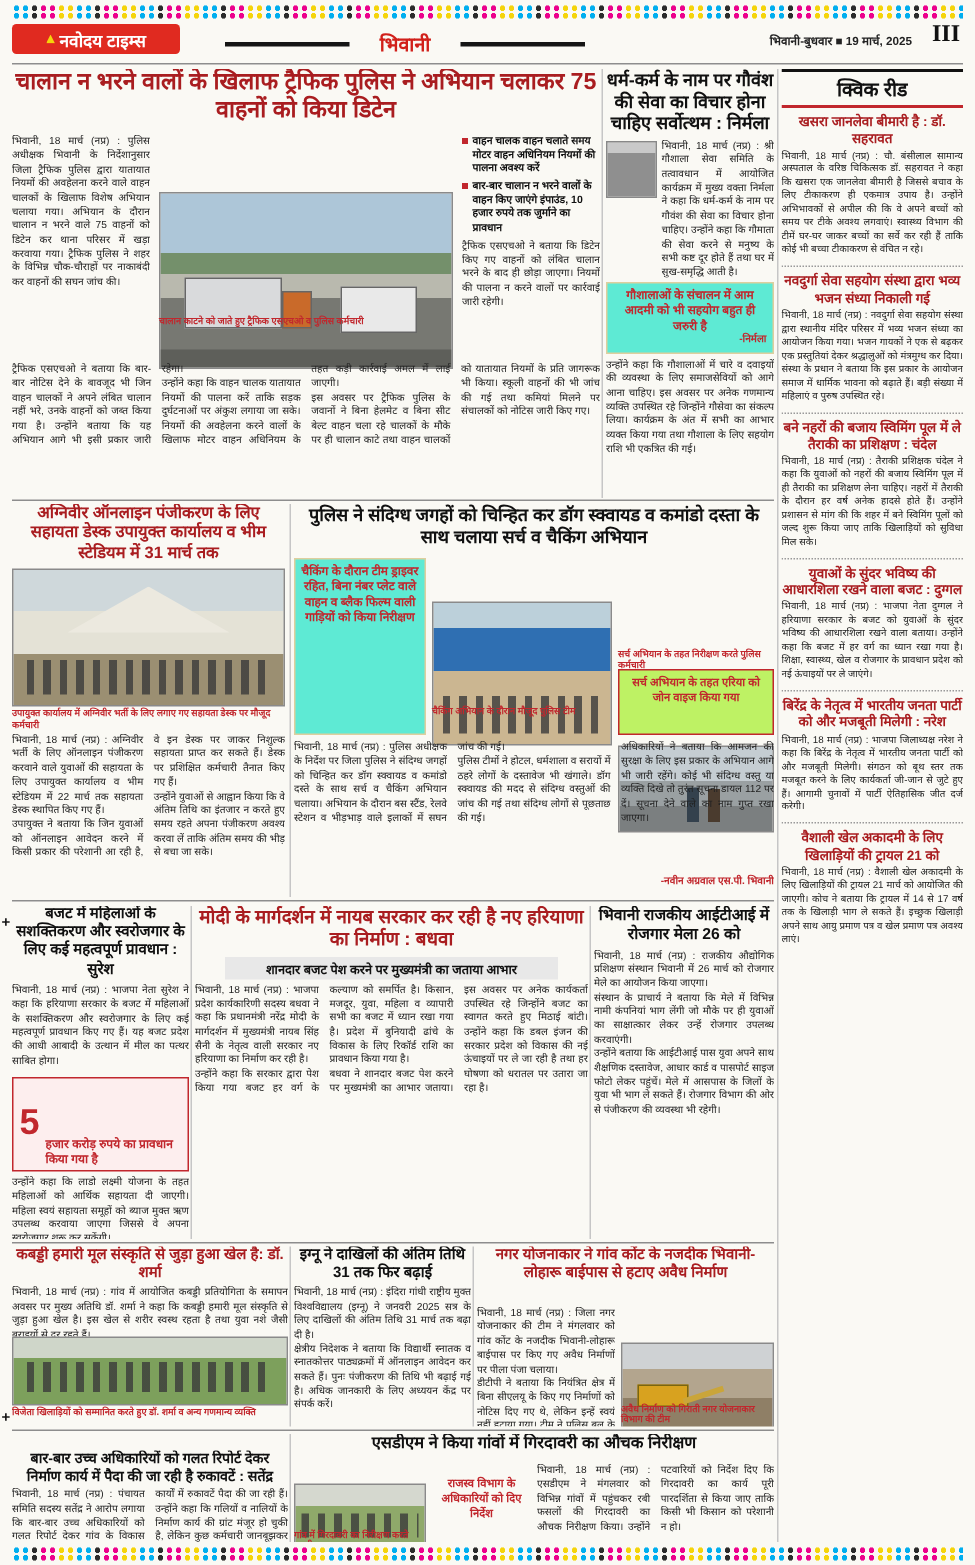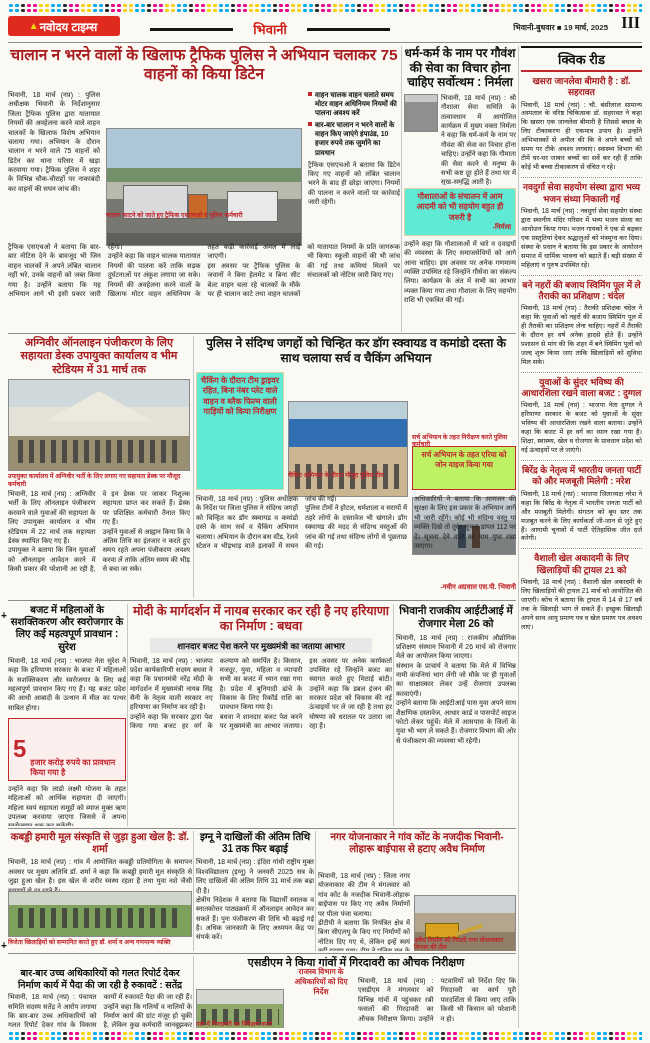--- a/index.html
+++ b/index.html
@@ -270,18 +270,18 @@
 </section>
 
 <div class="abs vline" style="left:193px;top:956px;height:72px;"></div>
 
 <section class="abs" style="left:196px;top:956px;width:320px;height:72px;overflow:hidden;">
   <h2 class="hl hl-blk" style="font-size:11px;">एसडीएम ने किया गांवों में गिरदावरी का औचक निरीक्षण</h2>
   <figure class="abs ph ph-sdm" style="left:0;top:20px;width:88px;height:42px;">
     <div class="crowd" style="height:40%;bottom:14%;"></div>
   </figure>
   <figcaption class="abs cap" style="left:0;top:63px;width:88px;">गांव में गिरदावरी का निरीक्षण करते एसडीएम व अन्य</figcaption>
-  <div class="abs" style="left:92px;top:11px;width:66px;color:#c1272d;font-weight:700;font-size:7.5px;line-height:1.3;text-align:center;">राजस्व विभाग के अधिकारियों को दिए निर्देश</div>
+  <div class="abs" style="left:92px;top:28px;width:66px;color:#c1272d;font-weight:700;font-size:7.5px;line-height:1.3;text-align:center;">राजस्व विभाग के अधिकारियों को दिए निर्देश</div>
   <div class="abs bt c2" style="left:162px;top:20px;width:158px;height:50px;">भिवानी, 18 मार्च (नप्र) : एसडीएम ने मंगलवार को विभिन्न गांवों में पहुंचकर रबी फसलों की गिरदावरी का औचक निरीक्षण किया। उन्होंने पटवारियों को निर्देश दिए कि गिरदावरी का कार्य पूरी पारदर्शिता से किया जाए ताकि किसी भी किसान को परेशानी न हो।
 उन्होंने किसानों से भी बातचीत कर जानकारी ली तथा कहा कि फसल खराबे की रिपोर्ट सही दर्ज की जाए जिससे किसानों को समय पर मुआवजा मिल सके। इस दौरान राजस्व विभाग के अधिकारी मौजूद रहे।</div>
 </section>
 
 <div class="abs dots" style="left:8px;top:1031px;width:634px;height:10px;"></div>
 
 </body></html>

